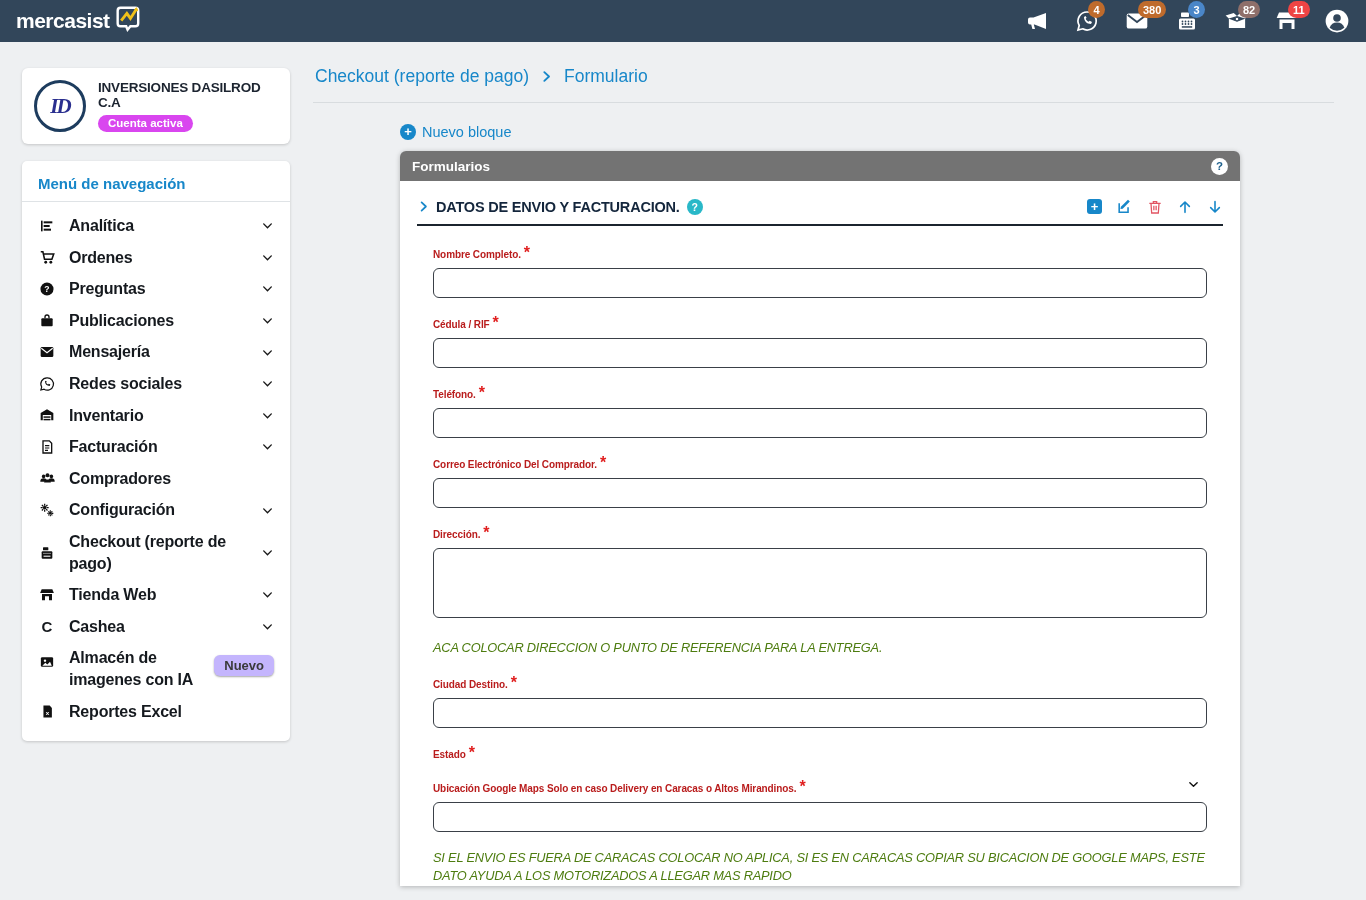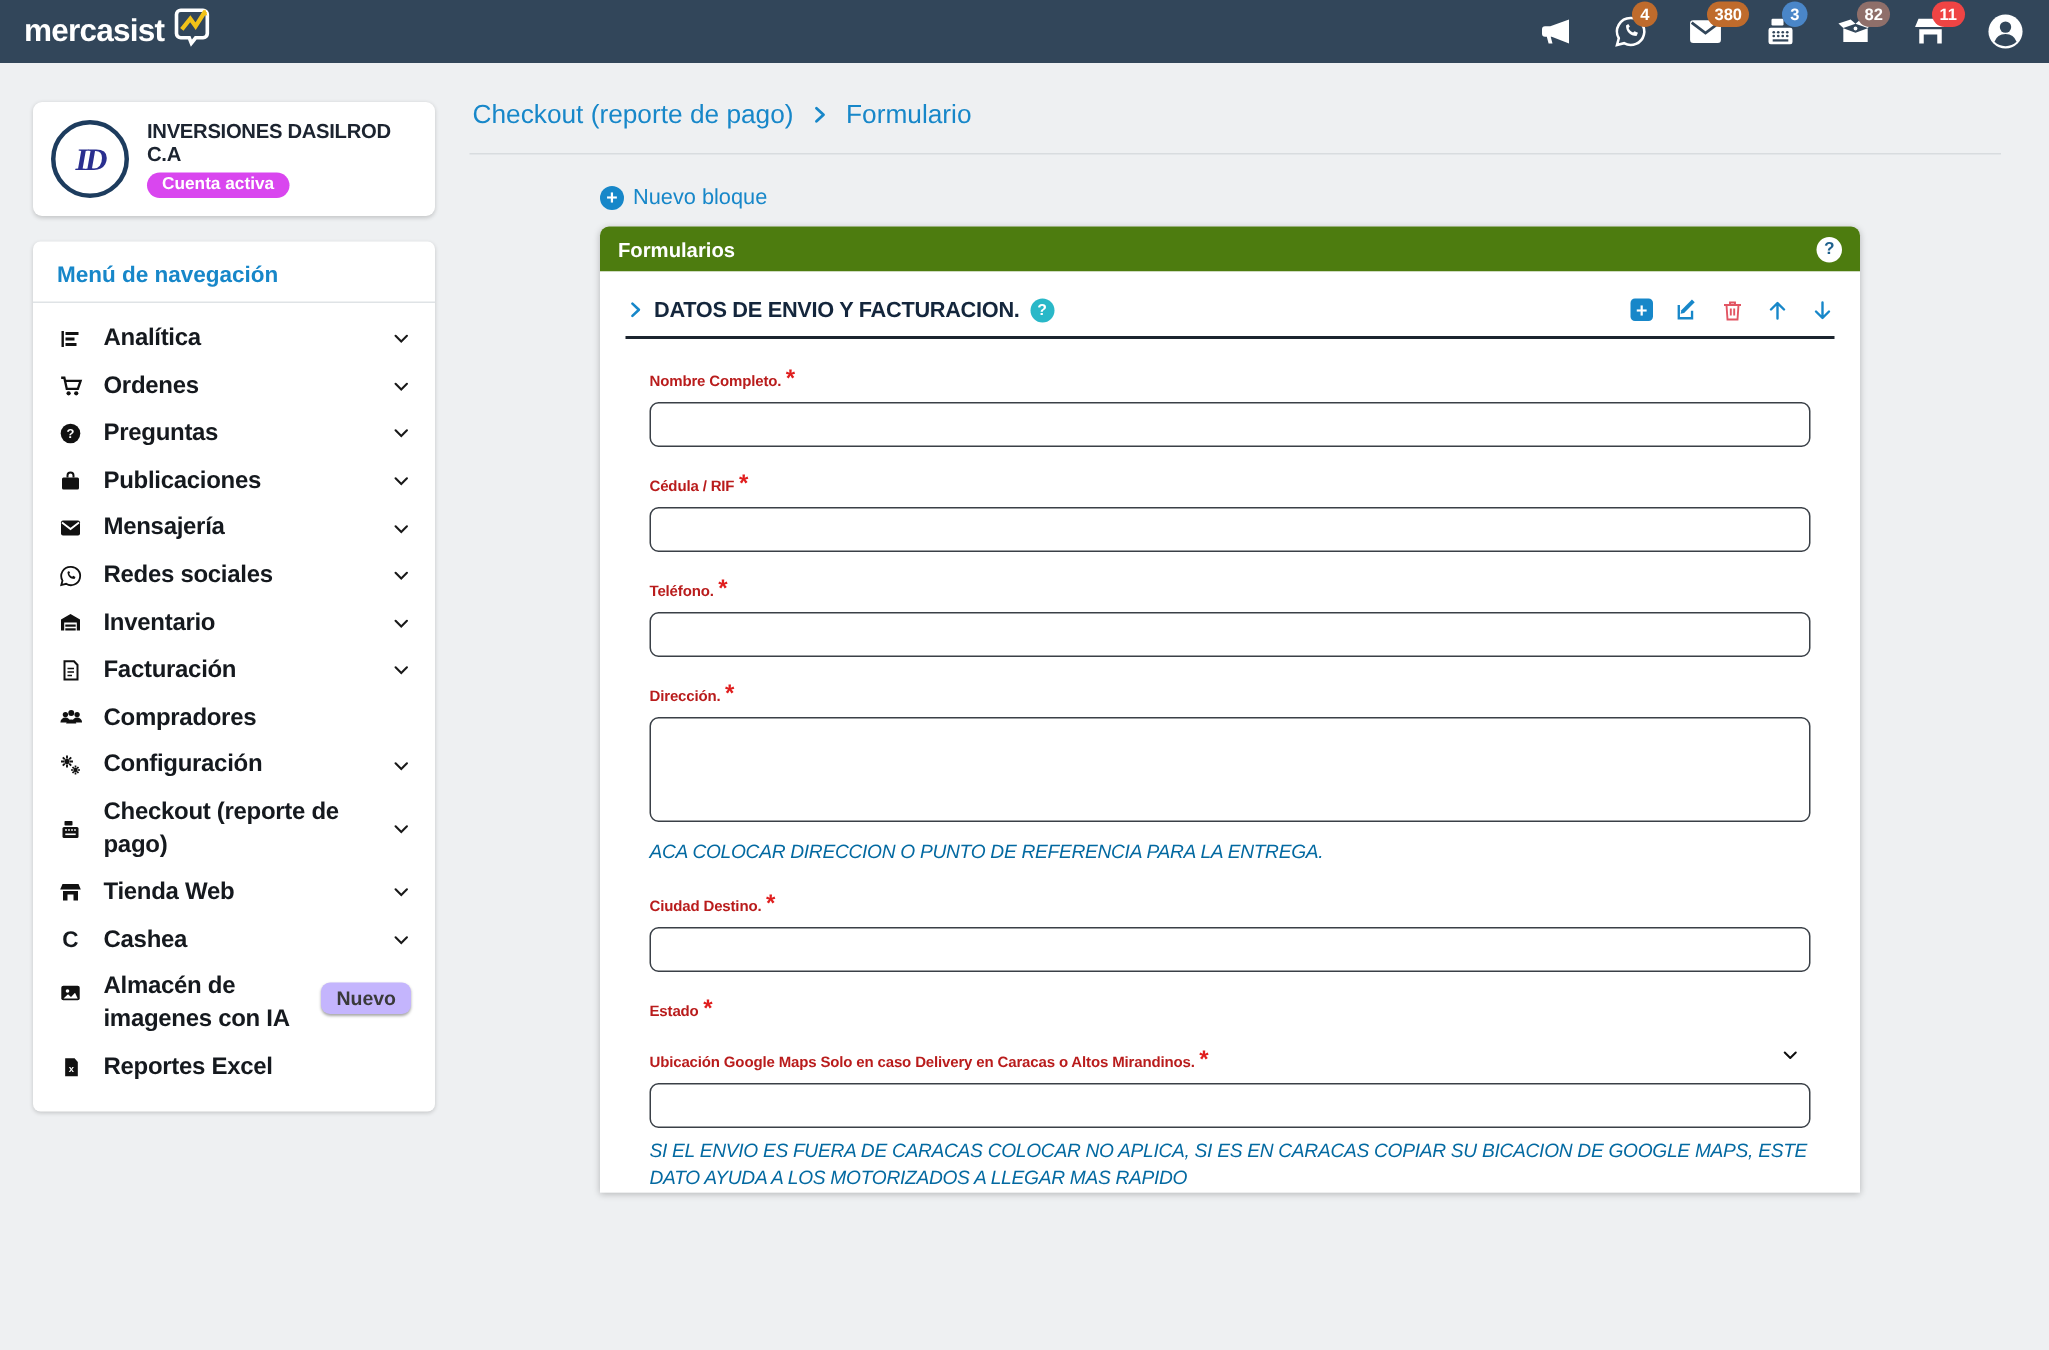--- a/index.html
+++ b/index.html
@@ -56,21 +56,21 @@
     font-size:17.5px; padding:6px 2px 15px; border-bottom:1px solid #d8dcdf; }
   .content-col { margin-left:87px; width:840px; }
   .new-block { display:flex; align-items:center; gap:6px; margin-top:21px;
     color:#1787c9; font-size:14.5px; cursor:pointer; }
   .plus-circle { width:16px; height:16px; border-radius:50%; background:#1787c9;
     color:#fff; font-size:13px; font-weight:bold; display:flex; align-items:center;
     justify-content:center; line-height:1; padding-bottom:1px; }
 
   .panel { margin-top:11px; border-radius:6px 6px 0 0;
     box-shadow:0 1px 5px rgba(0,0,0,.25); }
-  .panel-header { background:#4d7c0f; height:30px; border-radius:6px 6px 0 0;
+  .panel-header { background:#737373; height:30px; border-radius:6px 6px 0 0;
     display:flex; align-items:center; padding:0 12px; }
   .panel-title { color:#fff; font-size:13.5px; font-weight:bold; }
   .panel-help { margin-left:auto; width:17px; height:17px; border-radius:50%;
     background:#fff; color:#1f618d; font-size:11.5px; font-weight:bold;
     display:flex; align-items:center; justify-content:center; cursor:pointer; }
   .panel-body { background:#fff; padding:17px 17px 0; }
 
   .section-row { display:flex; align-items:center; }
   .section-title { font-size:14.5px; font-weight:bold; color:#14263c;
     letter-spacing:-0.2px; margin-left:6px; }
@@ -91,21 +91,21 @@
   .req { color:#e01e1e; margin-left:3px; font-weight:bold; }
   .f-input, .f-textarea, .f-select { width:100%; margin-top:6px;
     border:1.5px solid #3a4047; border-radius:6px; background:#fff;
     font-size:13px; color:#222; padding:0 10px;
     font-family:"Liberation Sans", sans-serif; outline:none; }
   .f-input { height:30px; }
   .f-textarea { height:70px; resize:none; padding-top:6px; }
   .select-wrap { position:relative; }
   .f-select { height:30px; appearance:none; -webkit-appearance:none; }
   .select-chevron { position:absolute; right:8px; top:14px; pointer-events:none; }
-  .helper { font-size:12.8px; font-style:italic; color:#0369a1; margin-top:6px;
+  .helper { font-size:12.8px; font-style:italic; color:#4d7c0f; margin-top:17px;
     letter-spacing:-0.2px; line-height:1.45; }
 </style>
 </head>
 <body>
 
 <div class="navbar">
   <div class="brand">
     <span>mercasist</span>
     <span class="brand-mark">
       <svg width="34" height="34" viewBox="0 0 24 24">
@@ -496,20 +496,24 @@
           <div class="field-group">
             <span class="f-label">Cédula / RIF</span><span class="req">*</span>
             <input class="f-input" type="text" value="" style="">
           </div>
 
           <div class="field-group">
             <span class="f-label">Teléfono.</span><span class="req">*</span>
             <input class="f-input" type="text" value="" style="">
           </div>
 
+          <div class="field-group">
+            <span class="f-label">Correo Electrónico Del Comprador.</span><span class="req">*</span>
+            <input class="f-input" type="text" value="" style="">
+          </div>
 
           <div class="field-group">
             <span class="f-label">Dirección.</span><span class="req">*</span>
             <textarea class="f-textarea" style=""></textarea>
             <div class="helper">ACA COLOCAR DIRECCION O PUNTO DE REFERENCIA PARA LA ENTREGA.</div>
           </div>
 
           <div class="field-group">
             <span class="f-label">Ciudad Destino.</span><span class="req">*</span>
             <input class="f-input" type="text" value="" style="">

